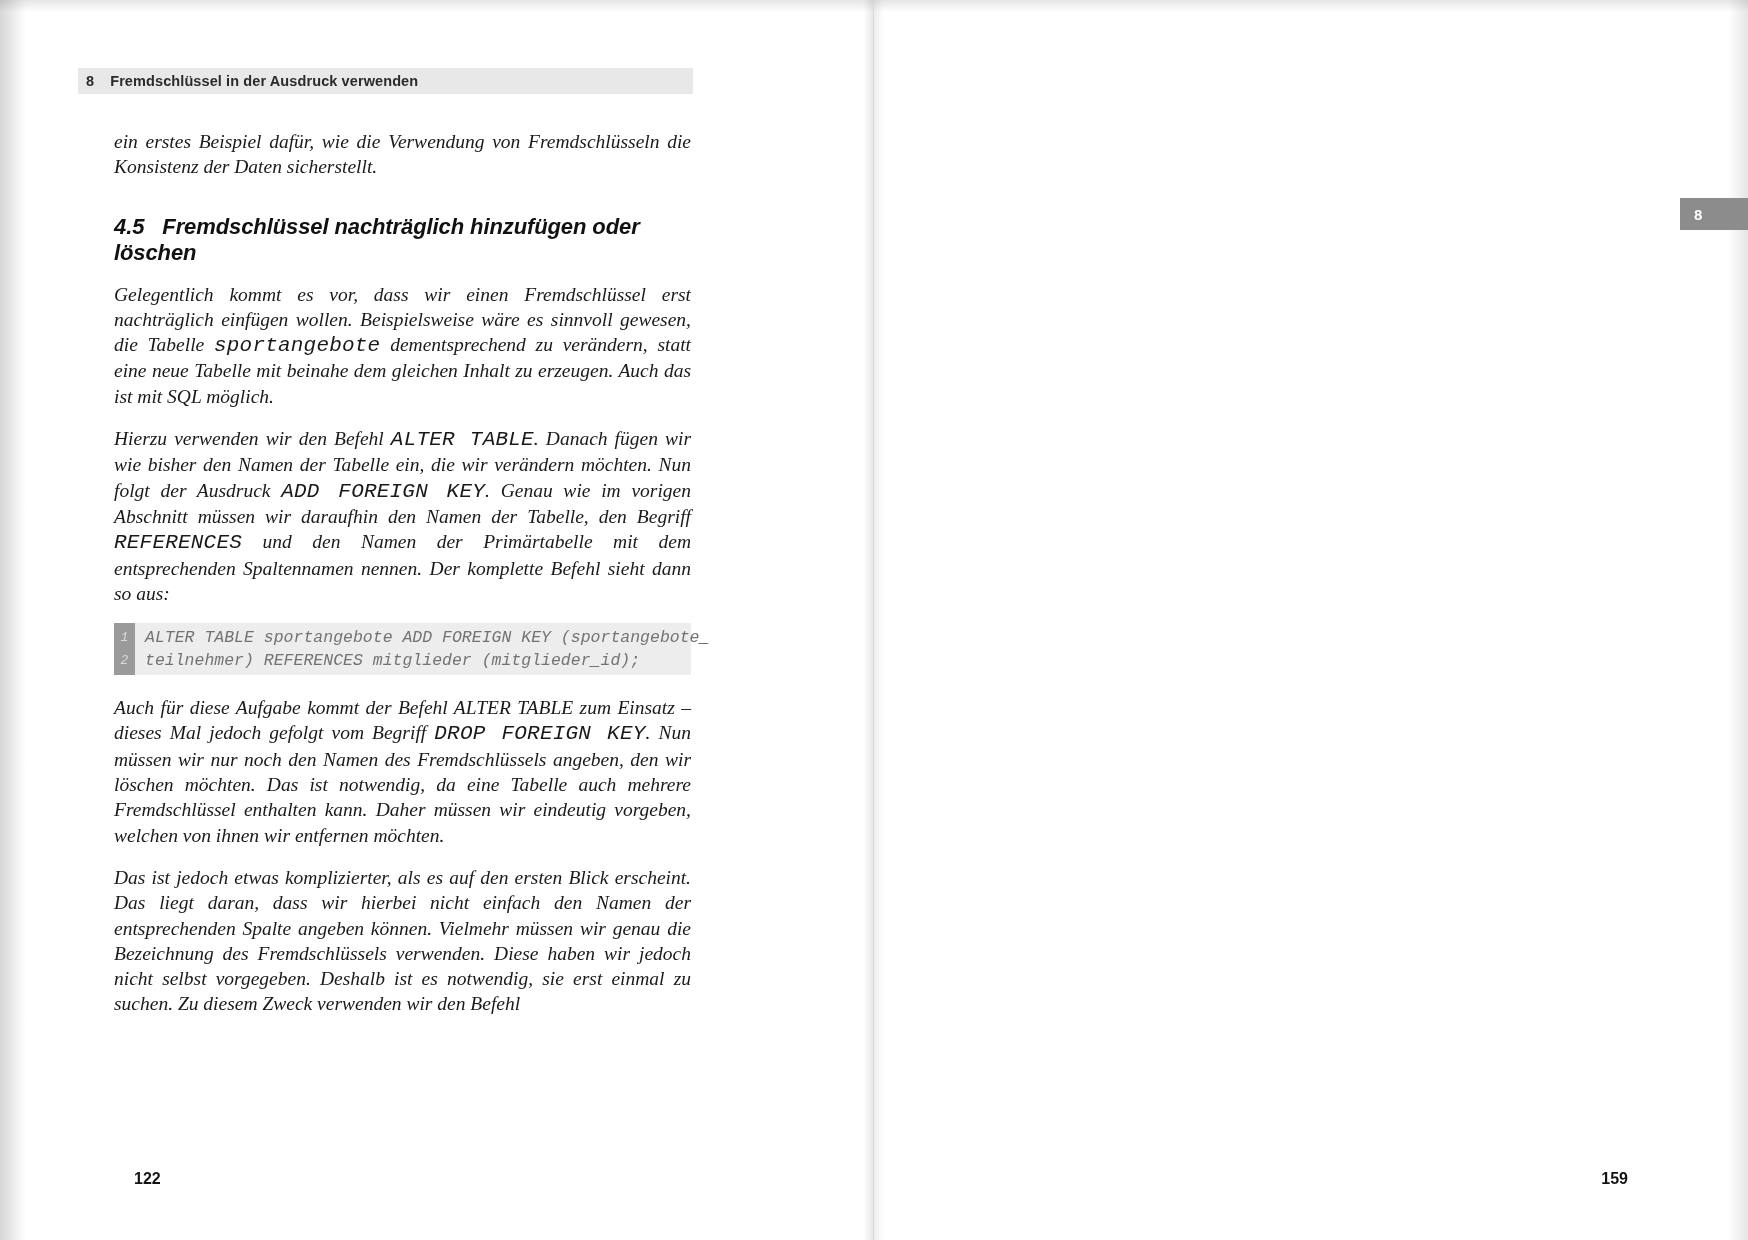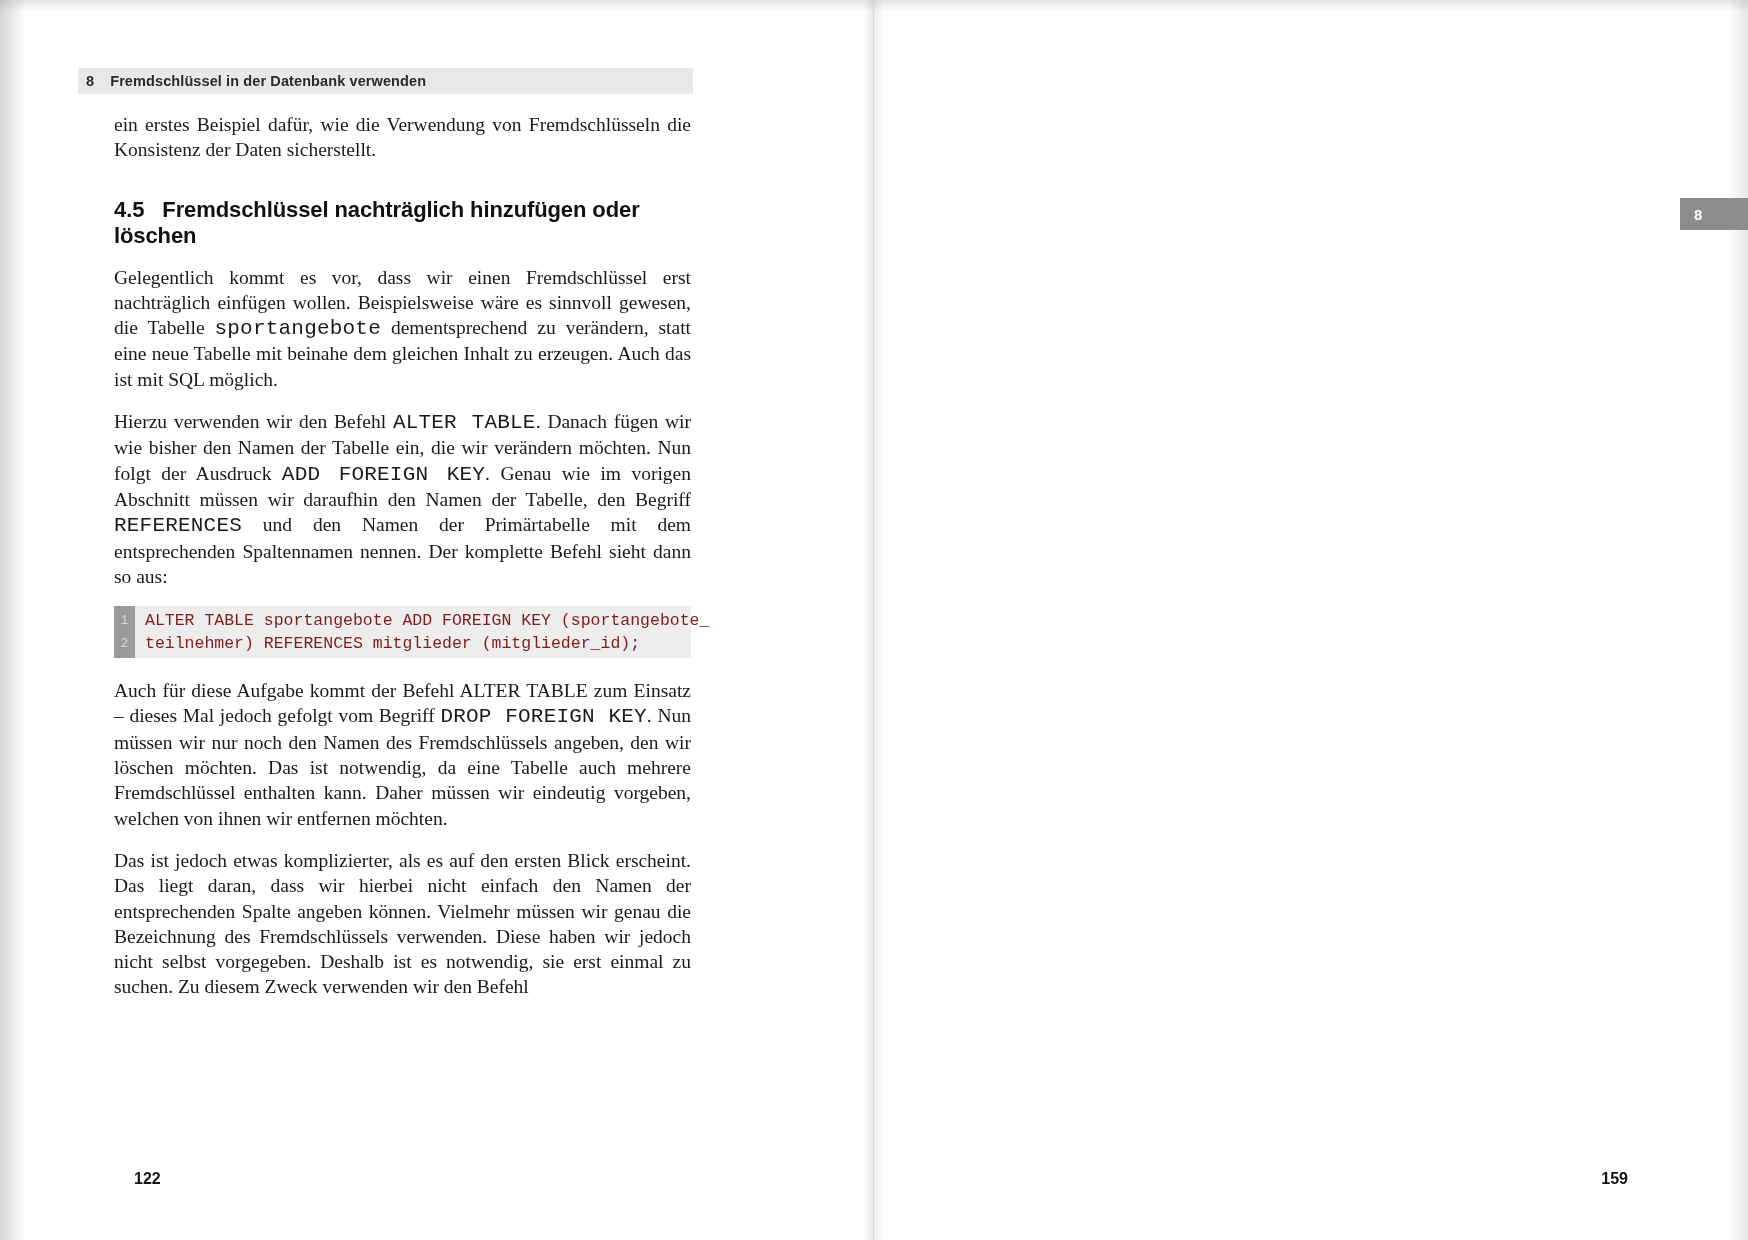--- a/index.html
+++ b/index.html
@@ -98,21 +98,21 @@
     align-items: center;
     padding-left: 14px;
     box-sizing: border-box;
   }
 
   
   .col {
     position: absolute;
     width: 577px;
   }
-  .col-left  { left: 114px; top: 112px; }
+  .col-left  { left: 114px; top: 129px; font-style: italic; }
 
   p.body {
     margin: 0 0 17px 0;
     font-size: 19.5px;
     line-height: 25.3px;
     color: #1a1a1a;
     text-align: justify;
     -webkit-hyphens: none;
     hyphens: none;
   }
@@ -147,21 +147,21 @@
     font-size: 13px;
     line-height: 23px;
     text-align: center;
     padding: 3px 0 3px 0;
     box-sizing: border-box;
   }
   .listing .lines {
     padding: 3px 0 3px 10px;
     font-size: 16.5px;
     line-height: 23px;
-    color: #7f1d1d;
+    color: #737373;
     white-space: pre;
   }
 
   
   .folio {
     position: absolute;
     bottom: 52px;
     font-family: "Liberation Sans", sans-serif;
     font-weight: bold;
     font-size: 16px;
@@ -175,21 +175,21 @@
 
 <div class="spread">
 
   <div class="page page-left">
     <div class="edge-shadow-left"></div>
     <div class="edge-shadow-top"></div>
     <div class="edge-shadow-gutter-r"></div>
 
     <div class="runhead runhead-left">
       <span class="num">8</span>
-      <span>Fremdschlüssel in der Datenbank verwenden</span>
+      <span>Fremdschlüssel in der Ausdruck verwenden</span>
     </div>
 
     <div class="col col-left">
 
       <p class="body">ein erstes Beispiel dafür, wie die Verwendung von Fremdschlüsseln die Konsistenz der Daten sicherstellt.</p>
 
       <h2 class="section">
         <span class="secnum">4.5</span><span>Fremdschlüssel nachträglich hinzufügen oder löschen</span>
       </h2>
 

